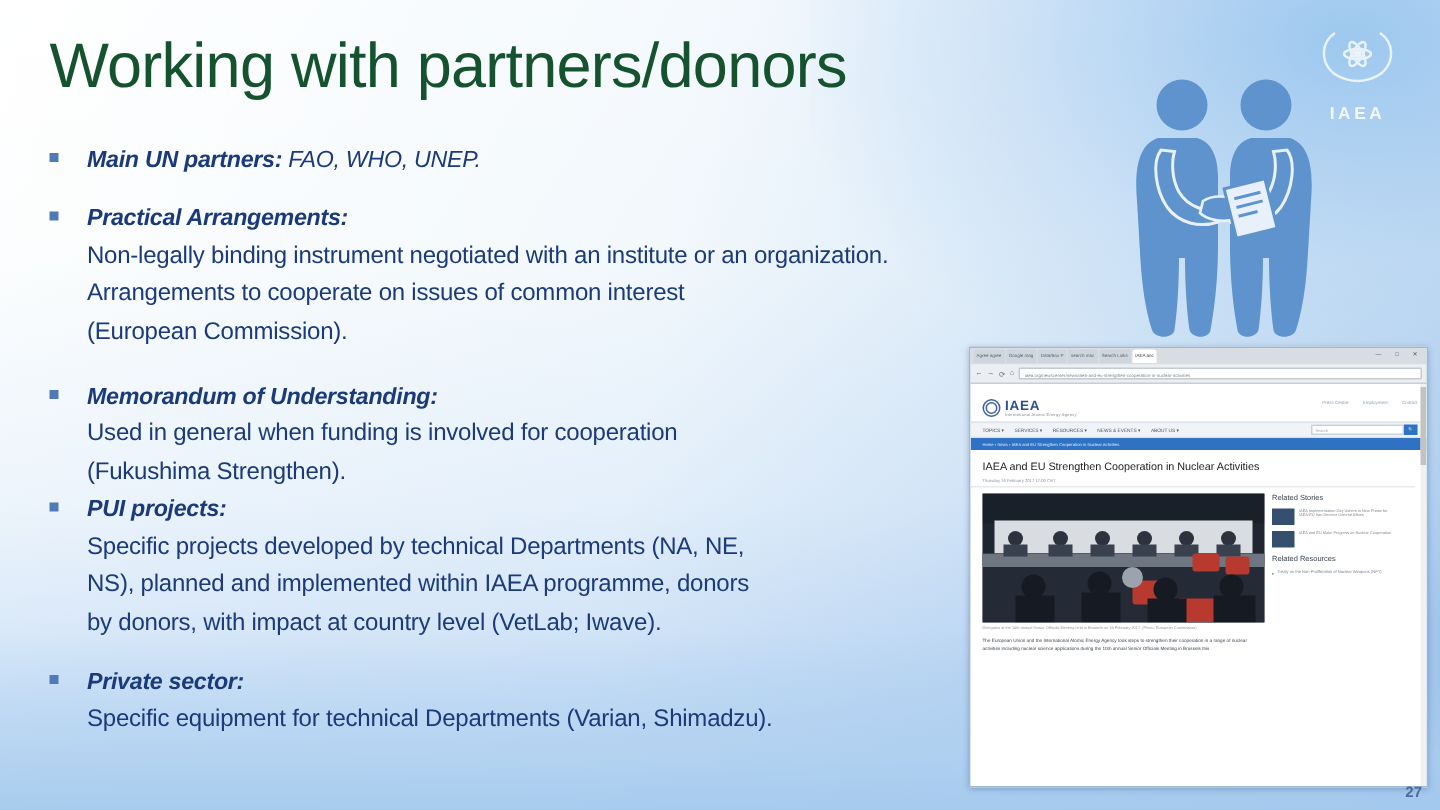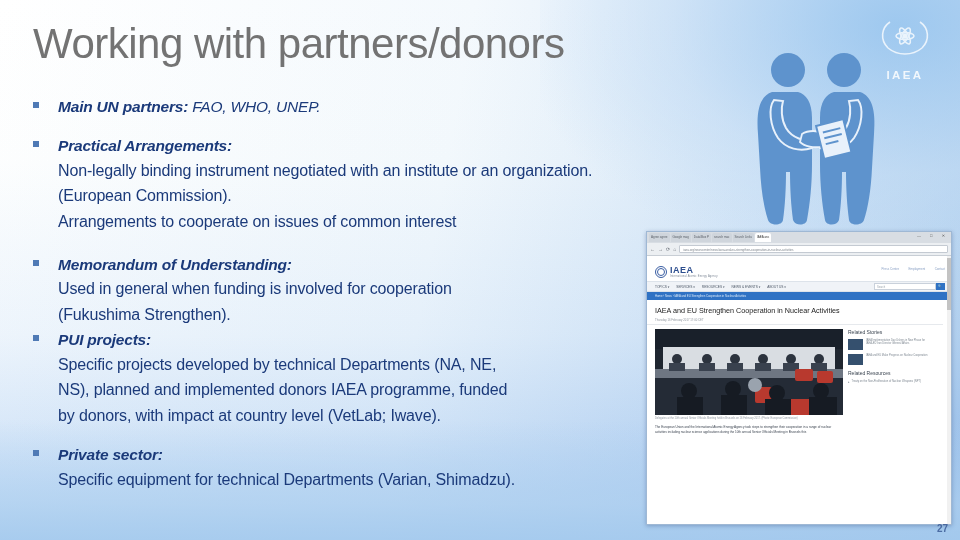--- a/index.html
+++ b/index.html
@@ -22,21 +22,21 @@
   }
   .bottom-tint{
     position:absolute; left:0; bottom:0; width:100%; height:120px;
     background:linear-gradient(180deg, rgba(190,217,242,0) 0%, rgba(176,209,240,.75) 70%, rgba(166,203,238,.9) 100%);
     pointer-events:none;
   }
 
   
   .title {
     position:absolute; left:33px; top:20px;
-    font-size:42px; font-weight:400; color:#737373;
+    font-size:42px; font-weight:400; color:#14532d;
     letter-spacing:-0.5px; white-space:nowrap;
   }
 
   
   .bullets { position:absolute; left:30px; top:95px; width:650px; }
   .blk { position:relative; padding-left:28px; }
   .blk .marker {
     position:absolute; left:3px; top:7px;
     width:6px; height:6px; background:#4f7ab5;
   }
@@ -183,36 +183,36 @@
 
     <div class="blk b-gap1">
       <span class="marker"></span>
       <div class="hdr"><span>Main UN partners:</span><span class="norm"> FAO, WHO, UNEP.</span></div>
     </div>
 
     <div class="blk b-gap2">
       <span class="marker"></span>
       <div class="hdr">Practical Arrangements:</div>
       <div class="body">Non-legally binding instrument negotiated with an institute or an organization.</div>
+      <div class="body">Arrangements to cooperate on issues of common interest</div>
       <div class="body">(European Commission).</div>
-      <div class="body">Arrangements to cooperate on issues of common interest</div>
     </div>
 
     <div class="blk b-gap3">
       <span class="marker"></span>
       <div class="hdr">Memorandum of Understanding:</div>
       <div class="body">Used in general when funding is involved for cooperation</div>
       <div class="body">(Fukushima Strengthen).</div>
     </div>
 
     <div class="blk b-gap4">
       <span class="marker"></span>
       <div class="hdr">PUI projects:</div>
       <div class="body">Specific projects developed by technical Departments (NA, NE,</div>
-      <div class="body">NS), planned and implemented donors IAEA programme, funded</div>
+      <div class="body">NS), planned and implemented within IAEA programme, donors</div>
       <div class="body">by donors, with impact at country level (VetLab; Iwave).</div>
     </div>
 
     <div class="blk">
       <span class="marker"></span>
       <div class="hdr">Private sector:</div>
       <div class="body">Specific equipment for technical Departments (Varian, Shimadzu).</div>
     </div>
 
   </div>

